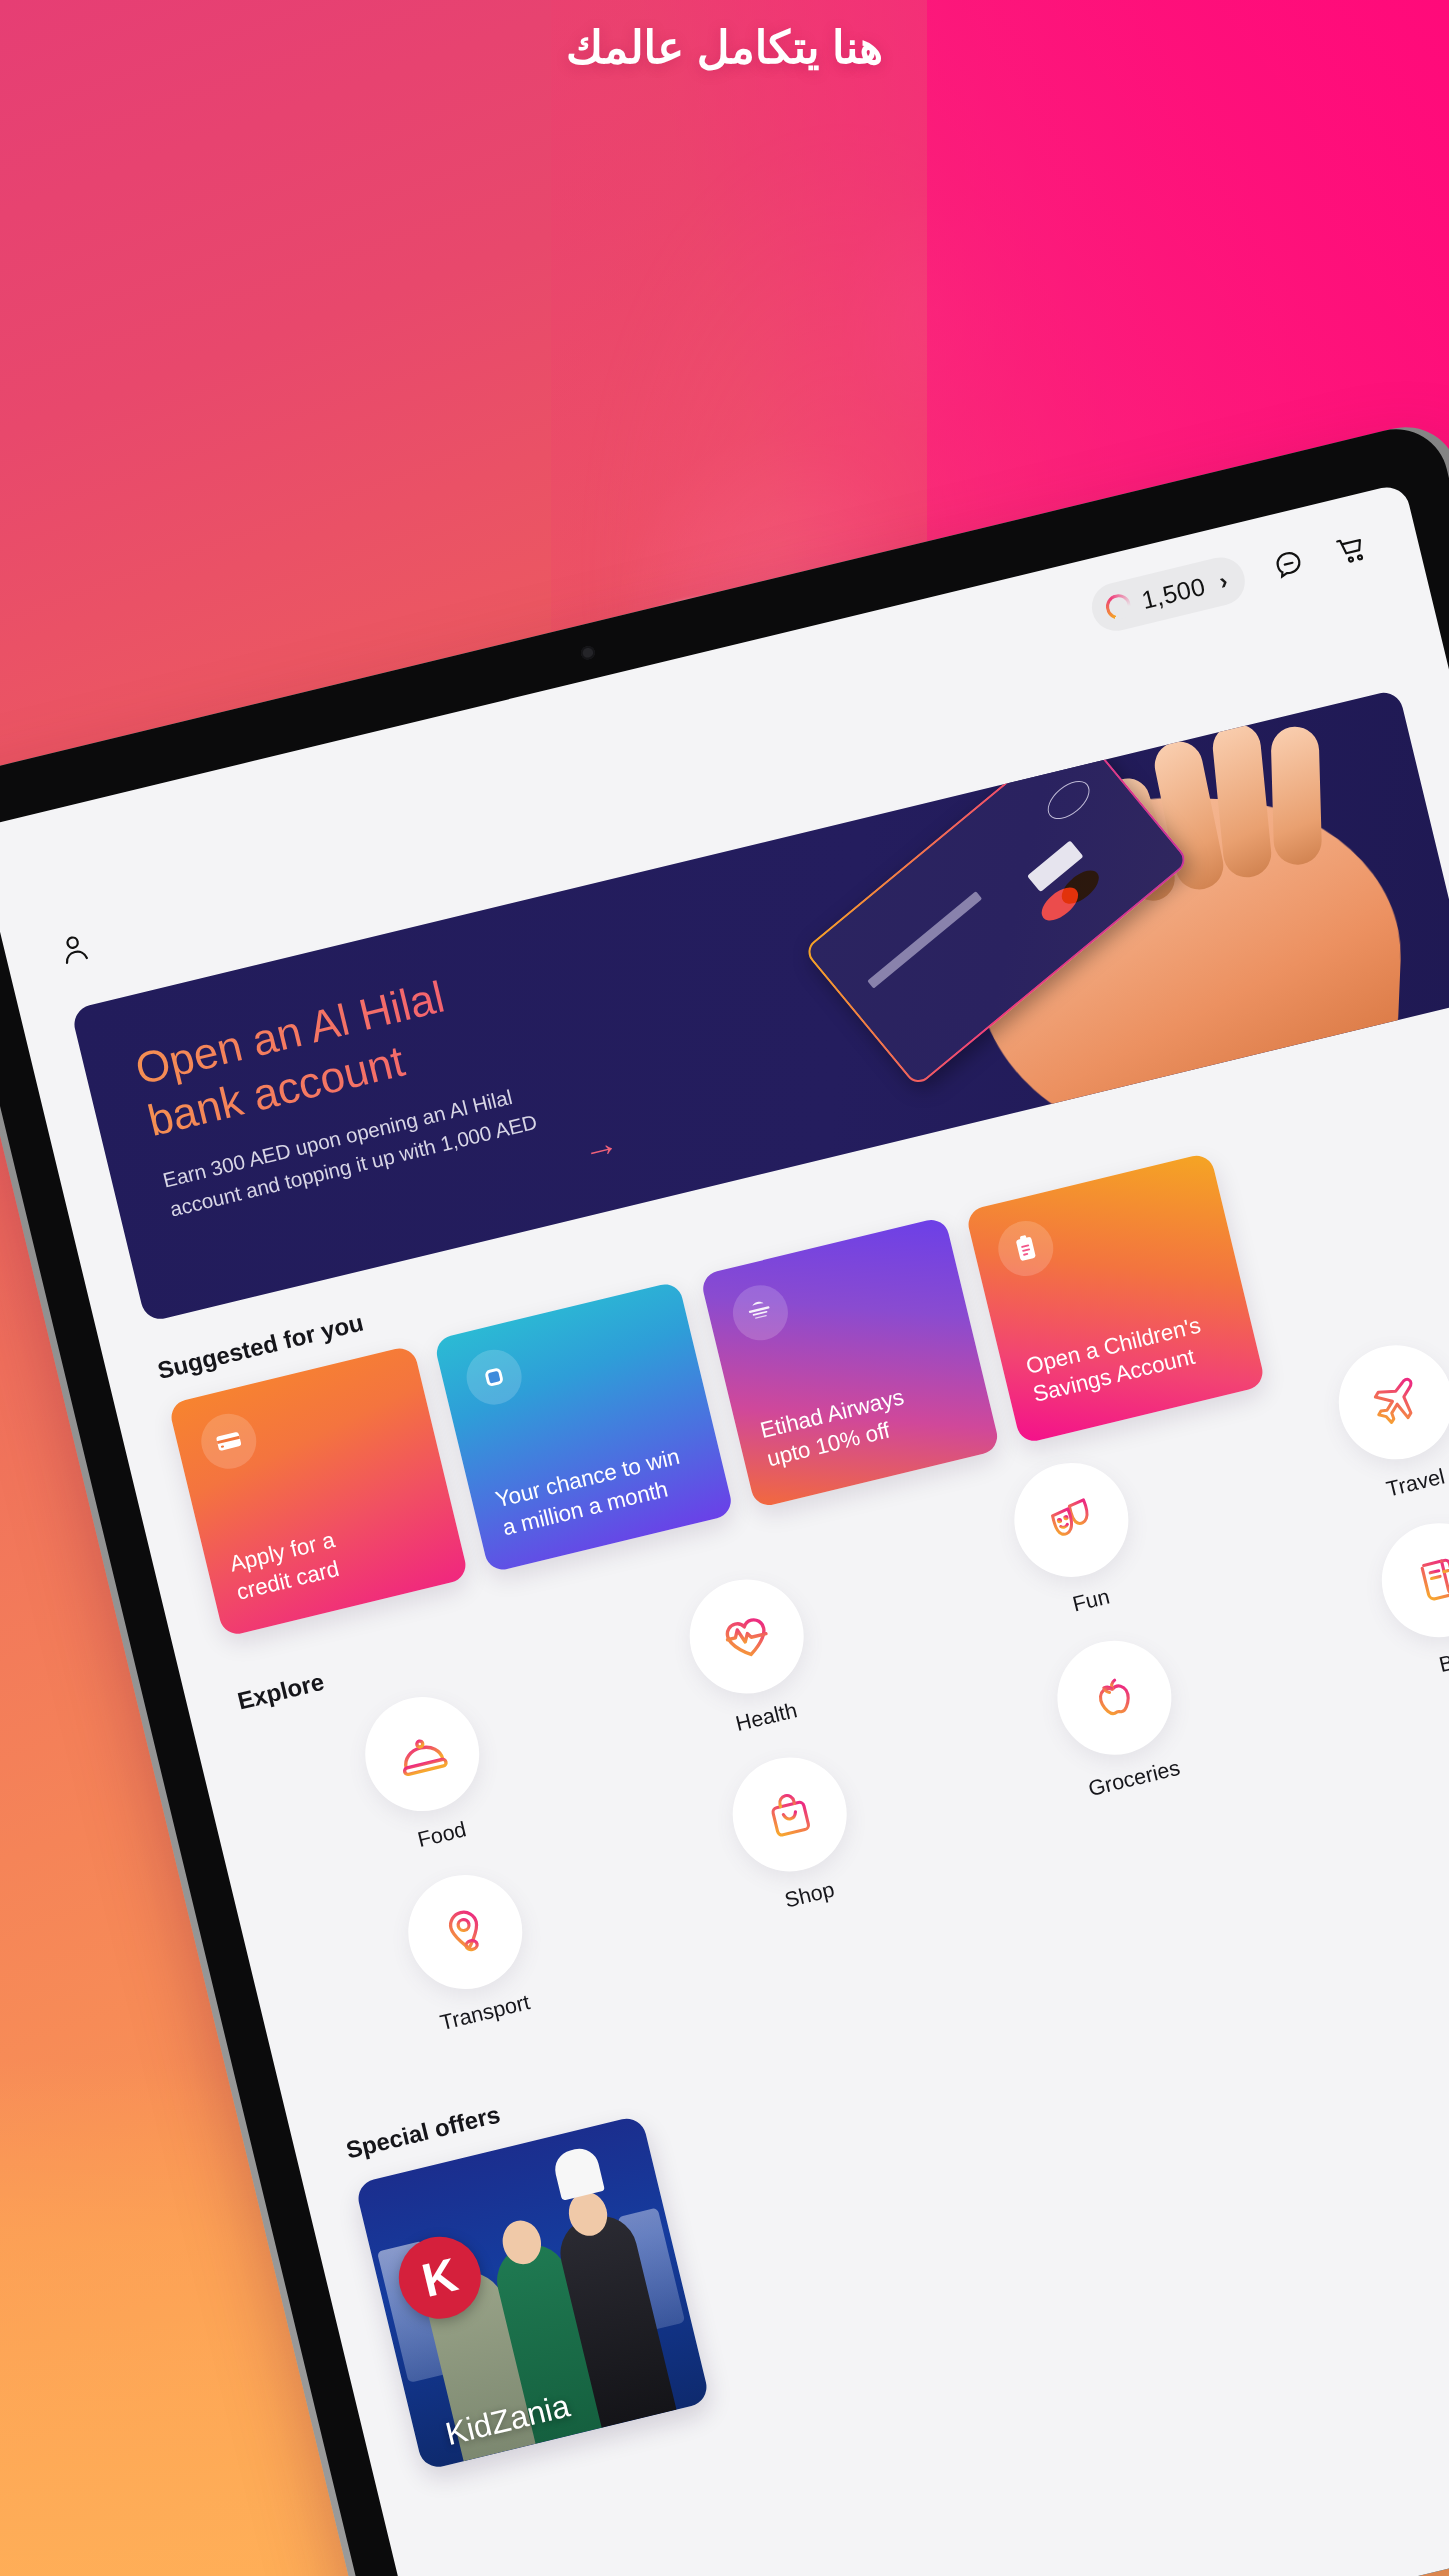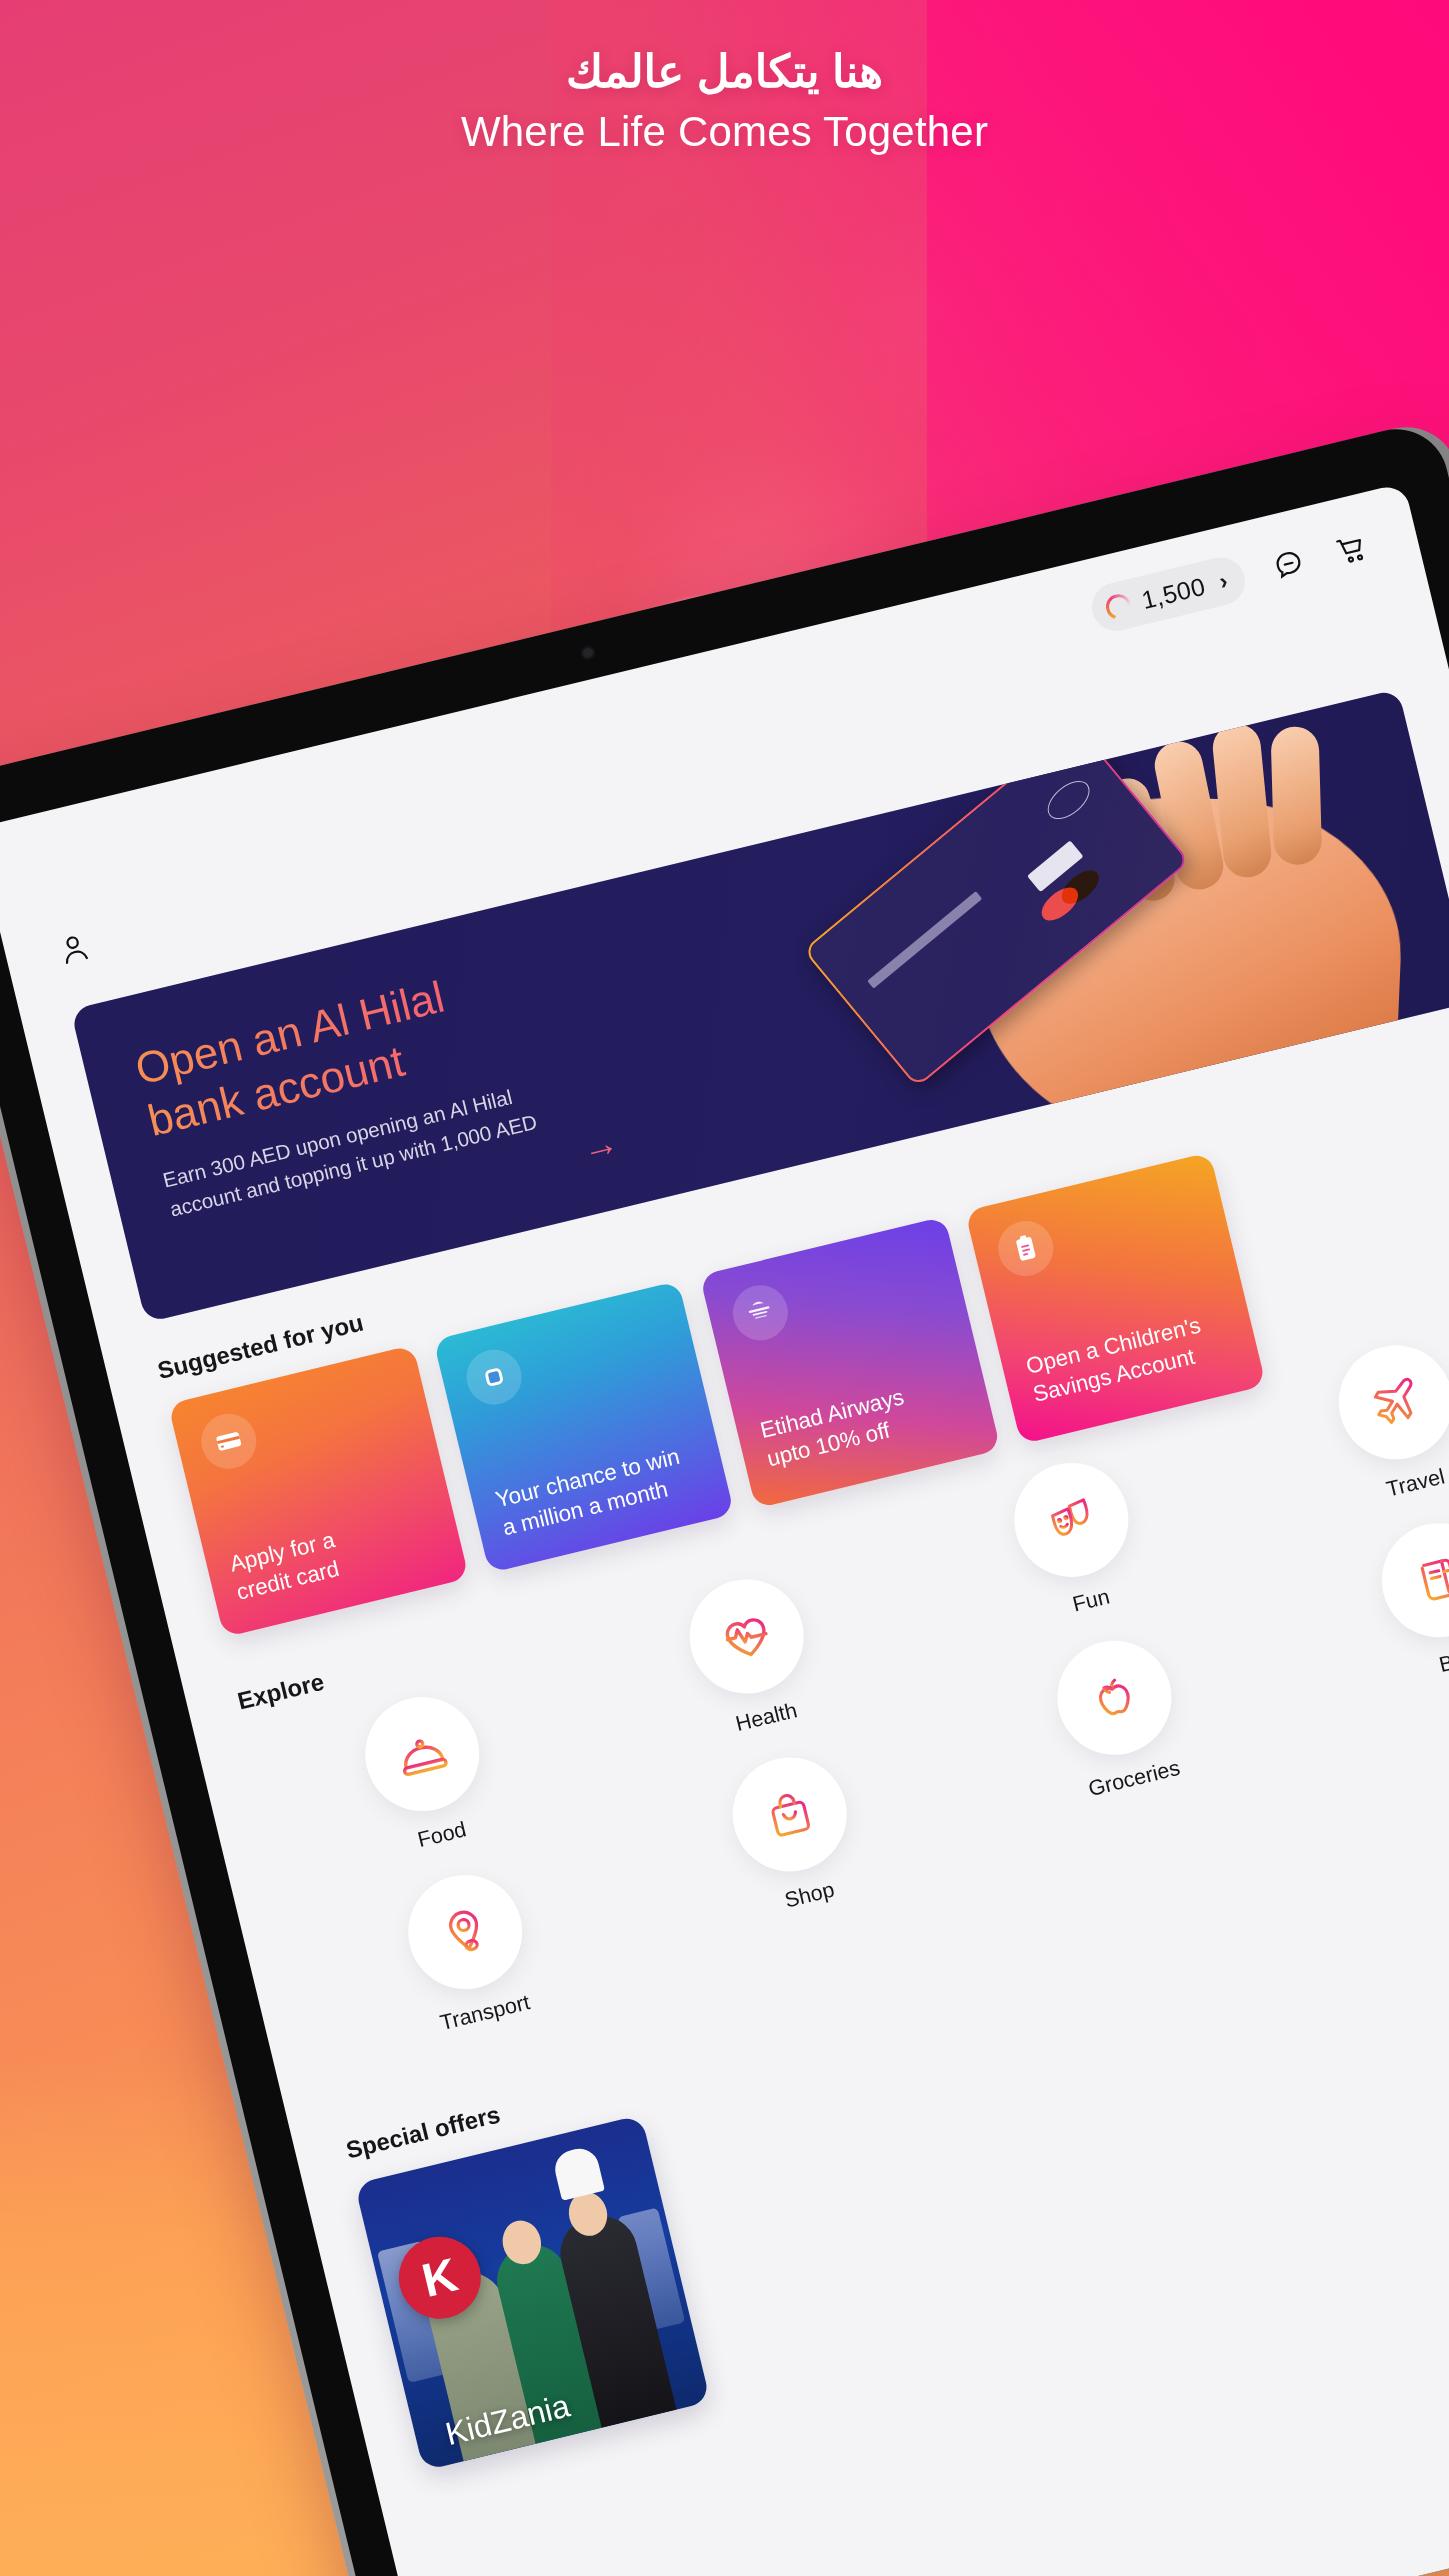--- a/index.html
+++ b/index.html
@@ -62,21 +62,21 @@
     filter:blur(1.8px);
   }
   
   #bg-orangeblock {
     position:absolute; left:0; bottom:0; width:100%; height:20%;
     background:linear-gradient(180deg, rgba(255,168,84,0) 0%, rgba(255,172,86,.55) 35%, rgba(255,176,88,.85) 100%);
   }
 
   
   #headline {
-    position:absolute; top:44px; left:0; width:100%;
+    position:absolute; top:20px; left:0; width:100%;
     text-align:center; color:#fff;
     text-shadow:0 1.8px 12.5px rgba(160,20,70,.30);
     z-index:6;
   }
   #headline .ar {
     font-size:45px; font-weight:700; line-height:1.26;
     direction:rtl; letter-spacing:0px;
   }
   #headline .en {
     font-size:42px; font-weight:400; line-height:1.22;
@@ -293,21 +293,20 @@
   <div id="ghost-face"></div>
   <div id="ghost-teeth"></div>
   <div id="bg-pink"></div>
   <div id="bg-pink2"></div>
   <div id="bg-ellipse"></div>
   <div id="bg-orangeblock"></div>
 </div>
 
 <div id="headline">
   <div class="ar">هنا يتكامل عالمك</div>
-  <div class="en">Where Life Comes Together</div>
 </div>
 
 <div id="tablet-wrap">
   <div id="tablet-edge"></div>
   <div id="tablet-bezel">
     <div id="camera"></div>
 
     <div id="screen">
 
       <div class="topbar">

